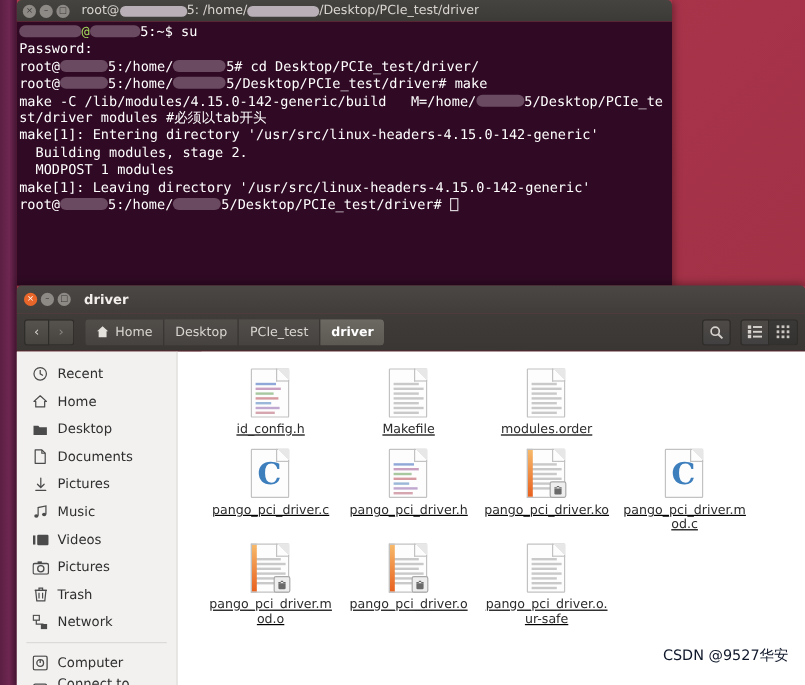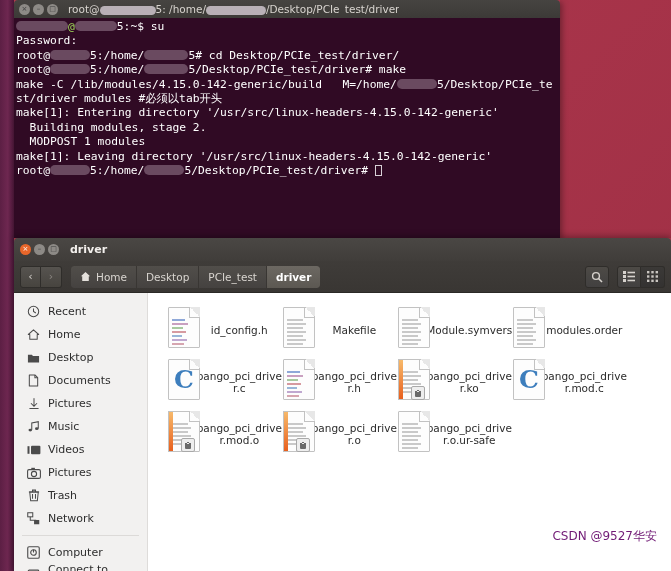--- a/index.html
+++ b/index.html
@@ -151,22 +151,23 @@
   
   #file-grid {
     flex: 1; background: #ffffff;
     padding: 10px 0 0 0;
     position: relative; overflow: hidden;
   }
   .grid-row { display: flex; }
   .file-cell {
     width: 115px;
     padding-top: 4px;
-    display: flex; flex-direction: row; align-items: center;
+    display: flex; flex-direction: column; align-items: center;
     margin-bottom: 6px;
+    text-decoration: underline;
   }
   .fname {
     font-size: 10.5px; color: #2b2b2b; text-align: center;
     line-height: 12px; margin-top: 3px; width: 108px;
     word-break: break-all;
   }
   .ficon { width: 34px; height: 42px; position: relative; }
 
   
   .page {
@@ -210,22 +211,22 @@
   .clogo {
     position: absolute; left: 0; top: 0; width: 32px; height: 41px;
     display: flex; align-items: center; justify-content: center;
     color: #3d7ebd; font-size: 25px; font-weight: bold;
     font-family: "DejaVu Serif", "Liberation Serif", serif;
     text-shadow: 0 1px 0 rgba(255,255,255,.7);
   }
 
   
   #watermark {
-    position: absolute; right: 14px; bottom: 26px;
-    color: #701a75; font-size: 12px;
+    position: absolute; right: 14px; bottom: 16px;
+    color: #0f172a; font-size: 12px;
     z-index: 40; pointer-events: none;
   }
   svg { display: block; }
 </style>
 </head>
 <body>
 
 <div id="launcher"></div>
 
 <div id="terminal-window">
@@ -460,35 +461,20 @@
               <div class="lines">
                 <i></i>
                 <i></i>
                 <i></i>
                 <i></i>
                 <i></i>
                 <i></i>
                 <i></i>
               </div>
             </div>
-            <div class="fname">Module.symvers</div>
-          </div>
-          <div class="file-cell">
-            <div class="ficon">
-              <div class="page"></div>
-              <div class="lines">
-                <i></i>
-                <i></i>
-                <i></i>
-                <i></i>
-                <i></i>
-                <i></i>
-                <i></i>
-              </div>
-            </div>
             <div class="fname">modules.order</div>
           </div>
         </div>
         <div class="grid-row">
           <div class="file-cell">
             <div class="ficon">
               <div class="page"></div>
               <div class="clogo">C</div>
             </div>
             <div class="fname">pango_pci_driver.c</div>

